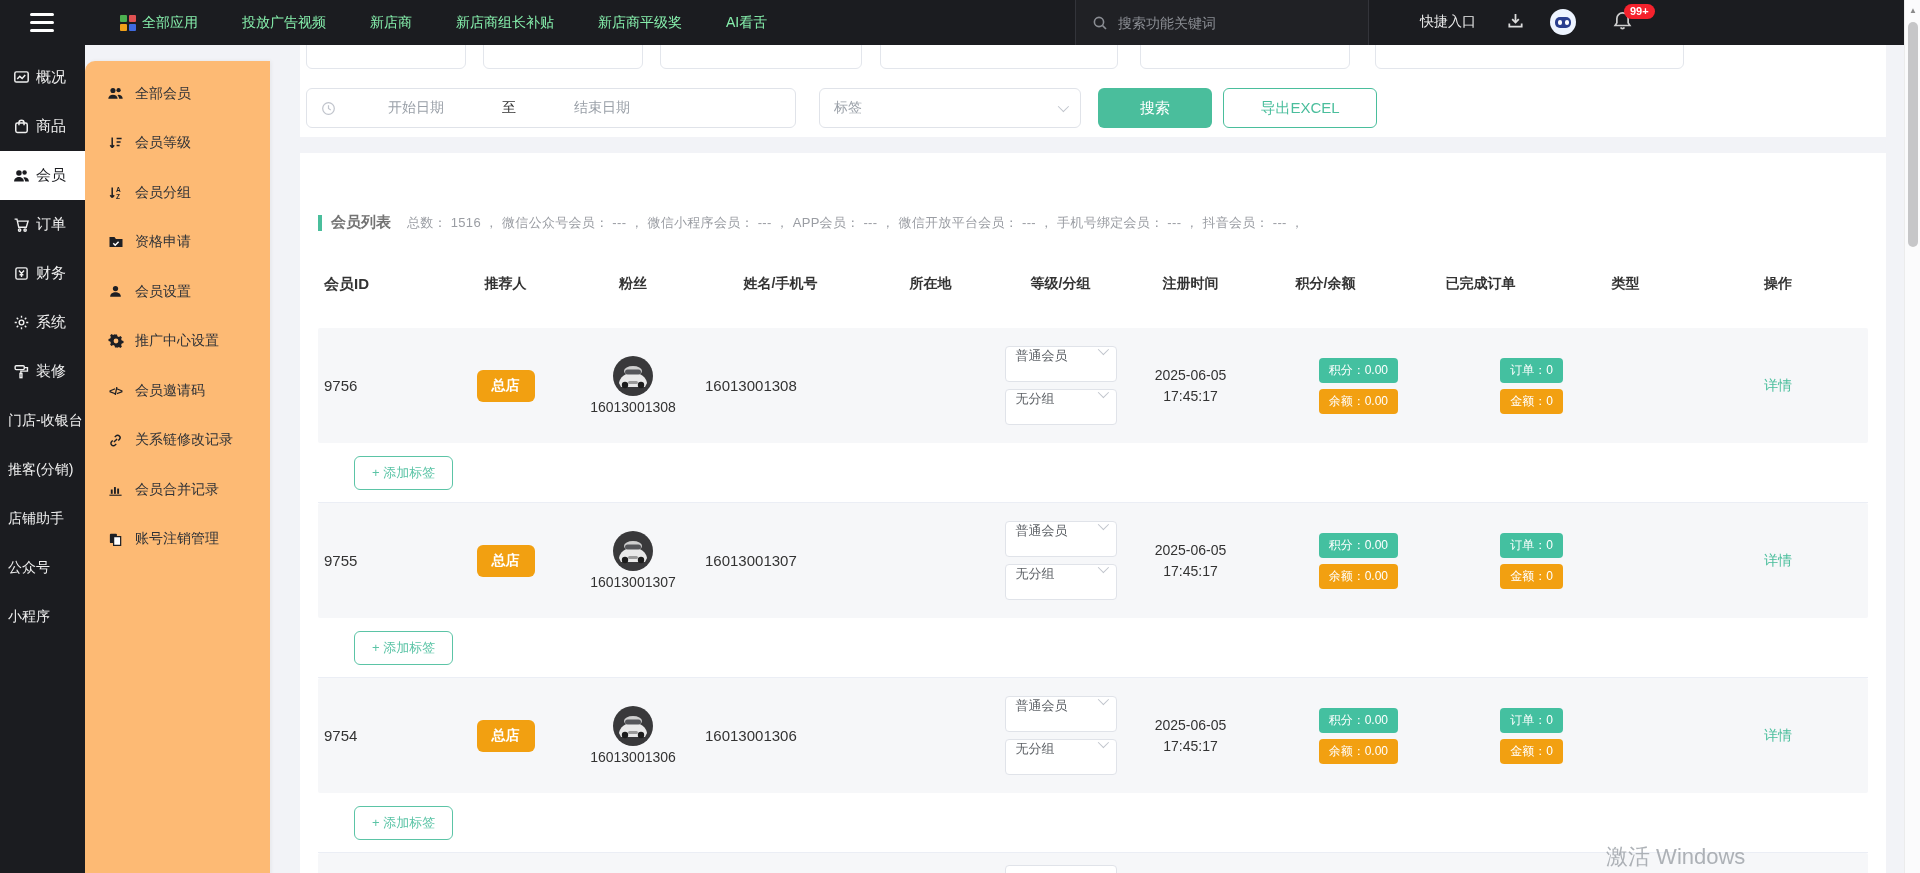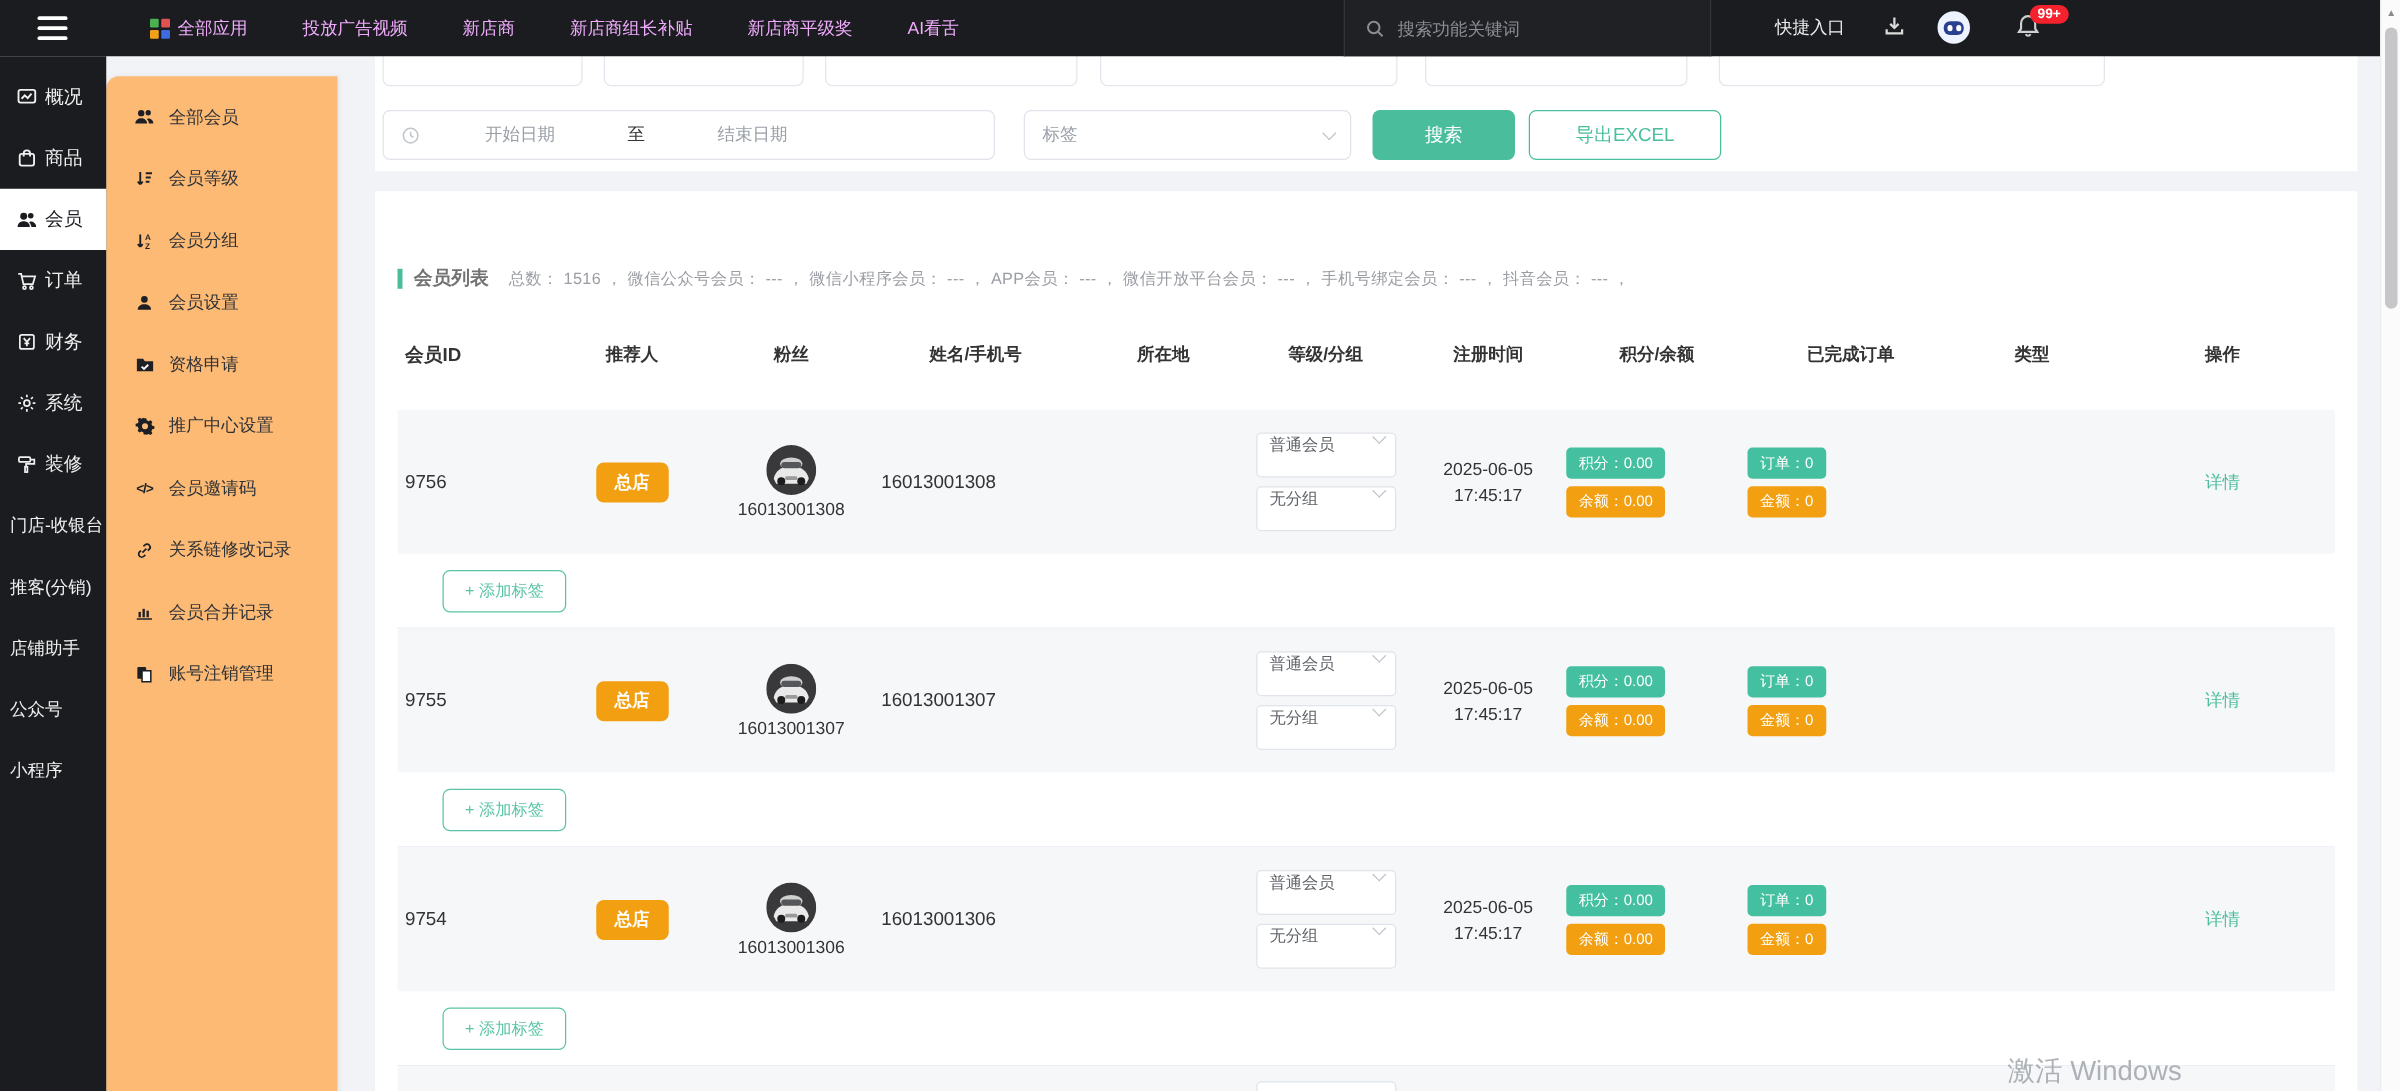--- a/index.html
+++ b/index.html
@@ -4,21 +4,21 @@
 <style>
   html,body{margin:0;padding:0;background:#e9eaee;}
   *{box-sizing:border-box;font-family:"Liberation Sans","DejaVu Sans",sans-serif;}
   .screen{position:relative;width:1920px;height:873px;overflow:hidden;background:#f2f3f7;}
 
   
   .topbar{position:absolute;left:0;top:0;width:1920px;height:45px;background:#1b1c20;color:#e8e8e8;z-index:30;}
   .hamburger{position:absolute;left:30px;top:13px;width:24px;height:19px;display:flex;flex-direction:column;justify-content:space-between;cursor:pointer;}
   .hamburger span{display:block;height:3px;background:#fff;border-radius:2px;}
   .topnav{position:absolute;left:120px;top:0;height:45px;display:flex;align-items:center;gap:44px;font-size:14px;}
-  .nav-item{display:flex;align-items:center;gap:6px;white-space:nowrap;cursor:pointer;color:#f0abfc;}
+  .nav-item{display:flex;align-items:center;gap:6px;white-space:nowrap;cursor:pointer;color:#86efac;}
   .grid-icon{display:grid;grid-template-columns:7px 7px;grid-template-rows:7px 7px;gap:2px;}
   .grid-icon i{display:block;border-radius:1px;}
   .grid-icon i:nth-child(1){background:#4caf50;}
   .grid-icon i:nth-child(2){background:#e05252;}
   .grid-icon i:nth-child(3){background:#f0a019;}
   .grid-icon i:nth-child(4){background:#3f6ae0;}
   .search-zone{position:absolute;left:1075px;top:0;width:294px;height:45px;border-left:1px solid #33343a;border-right:1px solid #33343a;display:flex;align-items:center;padding-left:16px;gap:8px;background:#202125;}
   .search-zone svg{flex:0 0 auto;}
   .search-zone input{background:transparent;border:none;outline:none;color:#cfcfcf;font-size:14px;width:230px;}
   .search-zone input::placeholder{color:#8a8d93;}
@@ -79,21 +79,21 @@
   .mblock .mrow{height:115px;background:#f6f7f9;border-radius:2px;}
   .c{text-align:center;font-size:14px;color:#333;}
   .c.first{text-align:left;padding-left:6px;font-size:15px;}
   .ref-badge{display:inline-block;background:#f2a011;color:#fff;font-size:14px;font-weight:bold;padding:7px 15px;border-radius:6px;cursor:pointer;}
   .fans-cell{display:flex;flex-direction:column;align-items:center;gap:3px;}
   .fans-num{font-size:14px;color:#333;}
   .phone-cell{text-align:left;padding-left:12px;font-size:15px;}
   .dd-stack{display:flex;flex-direction:column;align-items:center;gap:7px;}
   .dd{width:112px;height:36px;background:#fff;border:1px solid #e0e3e9;border-radius:4px;display:flex;align-items:flex-start;justify-content:space-between;padding:0 10px;font-size:13px;color:#5f6368;cursor:pointer;}
   .time-cell div{line-height:21px;}
-  .badge-stack{display:flex;flex-direction:column;align-items:flex-start;gap:6px;}
+  .badge-stack{display:flex;flex-direction:column;align-items:flex-end;gap:6px;}
   .bdg{display:inline-block;color:#fff;font-size:12px;padding:4px 10px;border-radius:4px;white-space:nowrap;}
   .bdg.teal{background:#44c0a0;}
   .bdg.orange{background:#f2a011;}
   .detail-link{color:#4abe9c;font-size:14px;cursor:pointer;text-decoration:none;}
   .tag-row{height:60px;display:flex;align-items:center;border-bottom:1px solid #ebeef5;}
   .add-tag{margin-left:36px;background:#fff;border:1px solid #5bc4a6;color:#5bc4a6;font-size:13px;padding:7px 17px;border-radius:6px;cursor:pointer;}
   .mblock.partial .mrow{height:40px;background:#f6f7f9;border-radius:2px;}
   .mblock.partial{margin-top:0;}
   .mblock.partial .dd{margin:12px auto 0 auto;}
 
@@ -286,35 +286,35 @@
           <svg width="16" height="16" viewBox="0 0 16 16">
             <path d="M4.2 2.5v10M4.2 12.5l-2-2.2M4.2 12.5l2-2.2" fill="none" stroke="currentColor" stroke-width="1.5"></path>
             <text x="8" y="7" font-size="6.5" font-weight="bold" fill="currentColor">A</text>
             <text x="8" y="14" font-size="6.5" font-weight="bold" fill="currentColor">Z</text>
           </svg>
         </span>
       <span>会员分组</span>
     </div>
     <div class="sub-item">
       <span class="subicon">
+          <svg width="16" height="16" viewBox="0 0 16 16">
+            <path d="M1.5 3h5l1.4 1.9h6.6V13h-13z" fill="currentColor"></path>
+            <path d="M5.3 9.3l1.9 1.9 3.4-3.4" fill="none" stroke="#fff" stroke-width="1.5"></path>
+          </svg>
+        </span>
+      <span>资格申请</span>
+    </div>
+    <div class="sub-item">
+      <span class="subicon">
           <svg width="15" height="15" viewBox="0 0 16 16" fill="currentColor">
             <circle cx="8" cy="4.8" r="2.8"></circle>
             <path d="M2.3 13.6c0-3.1 2.6-4.7 5.7-4.7s5.7 1.6 5.7 4.7z"></path>
           </svg>
         </span>
       <span>会员设置</span>
-    </div>
-    <div class="sub-item">
-      <span class="subicon">
-          <svg width="16" height="16" viewBox="0 0 16 16">
-            <path d="M1.5 3h5l1.4 1.9h6.6V13h-13z" fill="currentColor"></path>
-            <path d="M5.3 9.3l1.9 1.9 3.4-3.4" fill="none" stroke="#fff" stroke-width="1.5"></path>
-          </svg>
-        </span>
-      <span>资格申请</span>
     </div>
     <div class="sub-item">
       <span class="subicon">
           <svg width="16" height="16" viewBox="0 0 16 16" fill="currentColor">
             <path d="M8 5.6A2.4 2.4 0 108 10.4 2.4 2.4 0 108 5.6z M7 1.5h2l.4 1.7 1.5.7 1.6-.8 1.4 1.4-.8 1.6.7 1.5 1.7.4v2l-1.7.4-.7 1.5.8 1.6-1.4 1.4-1.6-.8-1.5.7L9 14.5H7l-.4-1.7-1.5-.7-1.6.8-1.4-1.4.8-1.6-.7-1.5-1.7-.4v-2l1.7-.4.7-1.5-.8-1.6 1.4-1.4 1.6.8 1.5-.7z" fill-rule="evenodd"></path>
           </svg>
         </span>
       <span>推广中心设置</span>
     </div>
     <div class="sub-item">

